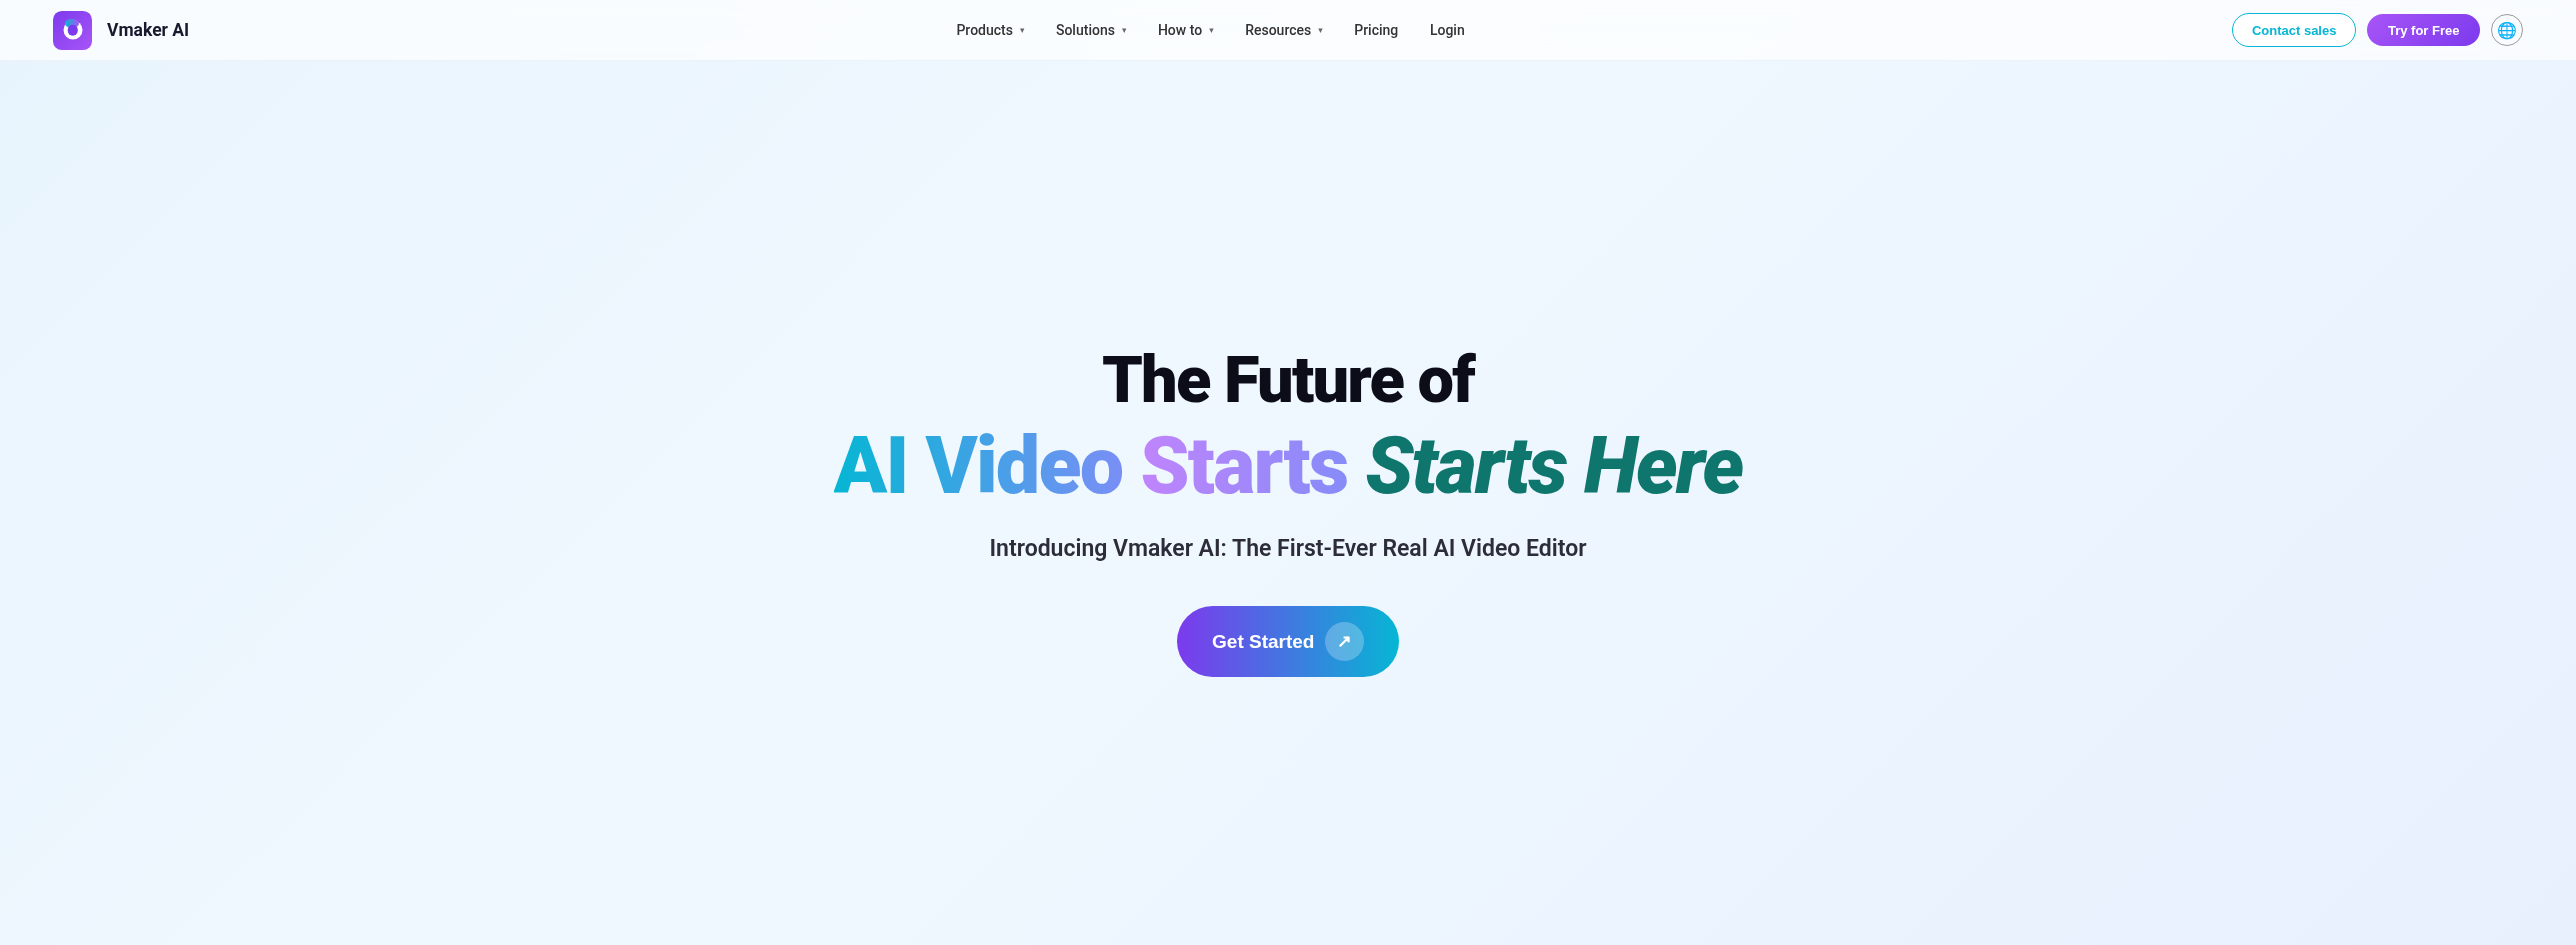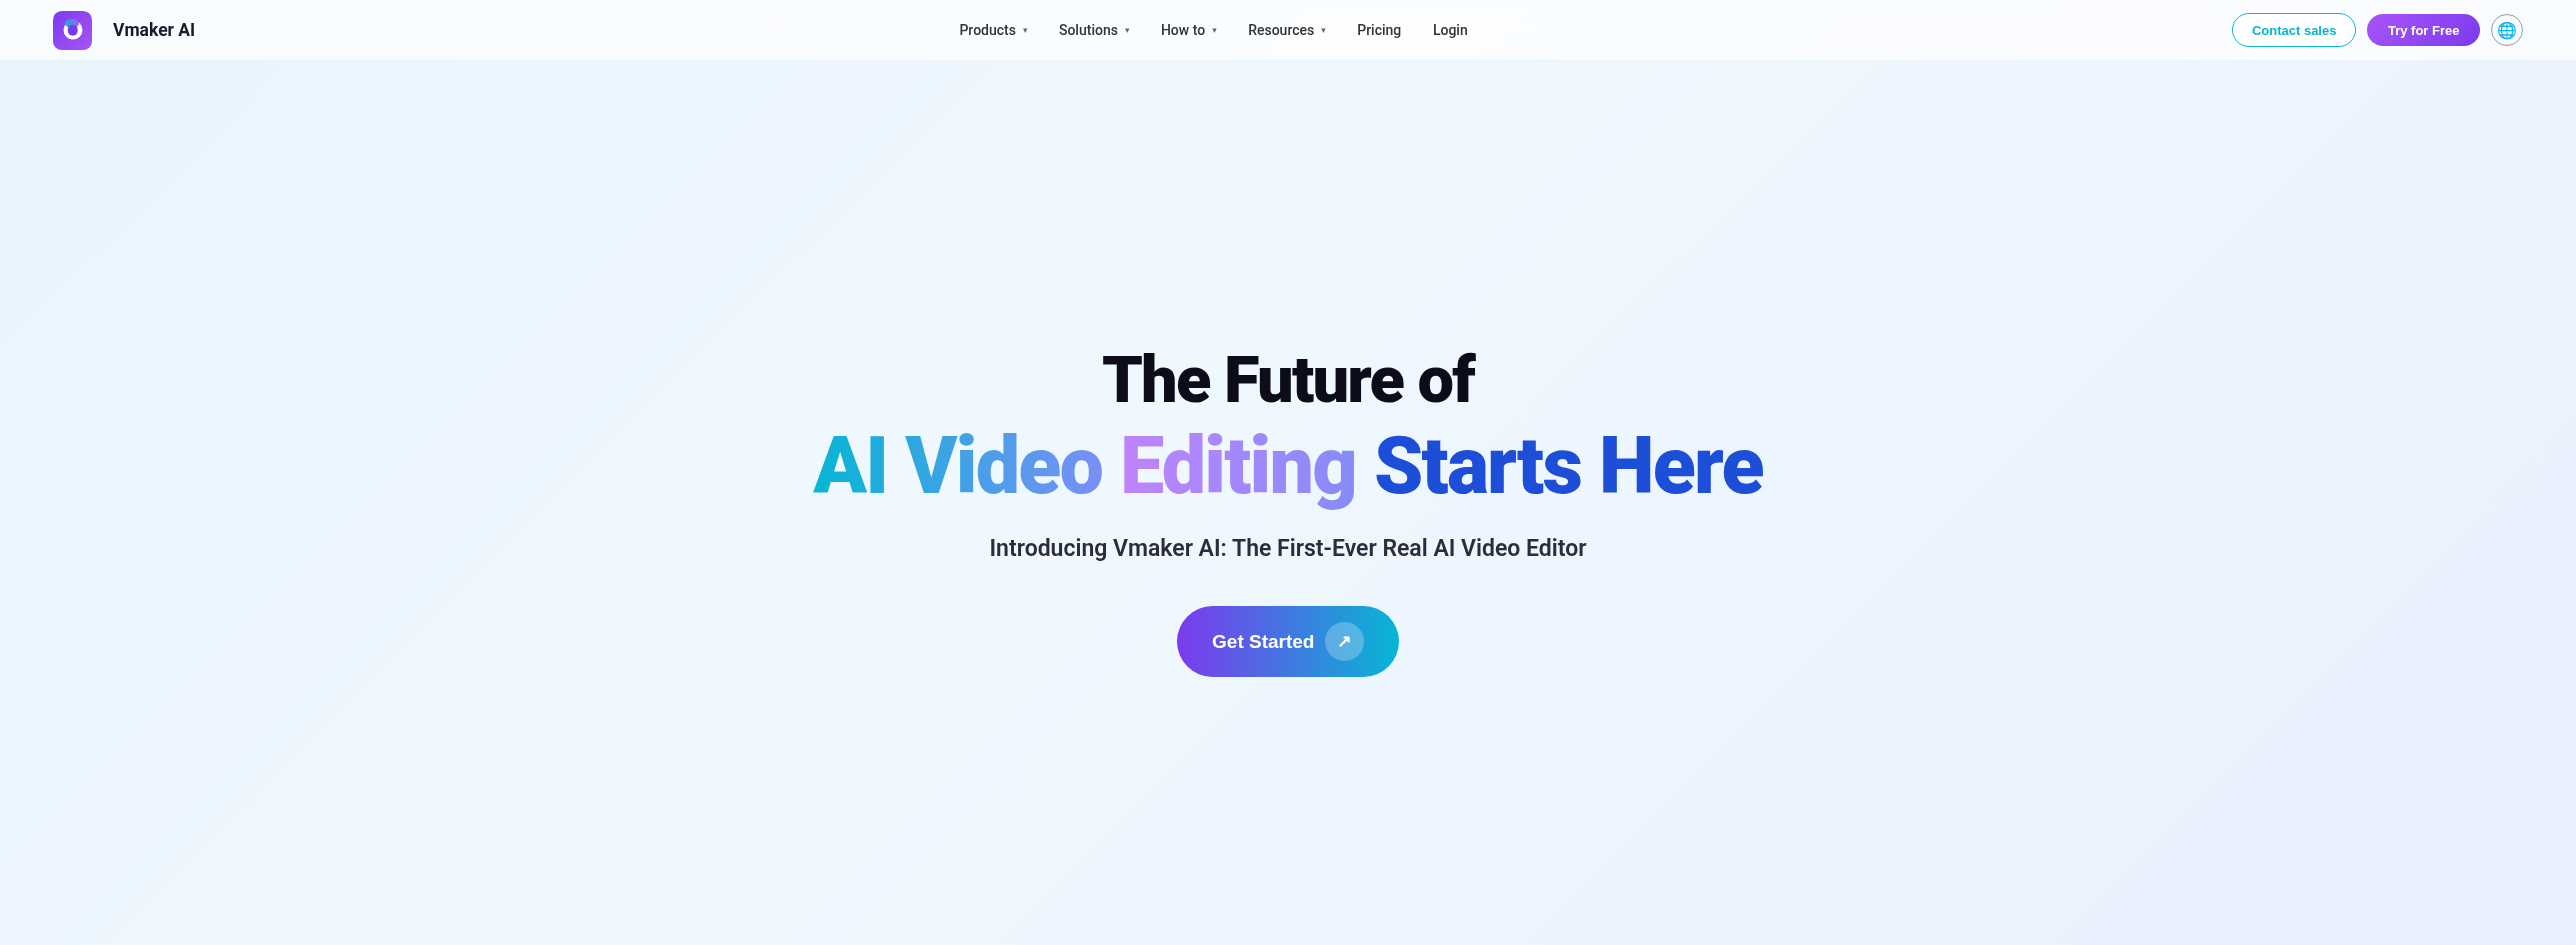--- a/index.html
+++ b/index.html
@@ -23,21 +23,21 @@
       padding: 0 53px;
       height: 61px;
       background: rgba(255,255,255,0.7);
       backdrop-filter: blur(8.8px);
       border-bottom: 0.9px solid rgba(200,220,240,0.3);
     }
 
     .logo-area {
       display: flex;
       align-items: center;
-      gap: 21px;
+      gap: 15px;
       text-decoration: none;
     }
 
     .logo-icon {
       width: 39px;
       height: 39px;
       background: linear-gradient(135deg, #7c3aed, #a855f7);
       border-radius: 8.8px;
       display: flex;
       align-items: center;
@@ -192,21 +192,22 @@
     }
 
     .gradient-editing {
       background: linear-gradient(90deg, #c084fc, #818cf8);
       -webkit-background-clip: text;
       -webkit-text-fill-color: transparent;
       background-clip: text;
     }
 
     .starts-here {
-      color: #1d4ed8;
+      color: #0f766e;
+      font-style: italic;
     }
 
     .hero-subtitle {
       font-size: 23px;
       font-weight: 600;
       color: #2d2d3a;
       margin-bottom: 44px;
     }
 
     .get-started-btn {
@@ -282,21 +283,21 @@
 
 <section class="hero">
   <h1 class="hero-title">The Future of</h1>
 
   <div class="hero-title-line2">
     <span class="gradient-ai">
       <span>AI Video</span>
     </span>
     <span> </span>
     <span class="gradient-editing">
-      <span>Editing</span>
+      <span>Starts</span>
     </span>
     <span> </span>
     <span class="starts-here">Starts Here</span>
   </div>
 
   <p class="hero-subtitle">Introducing Vmaker AI: The First-Ever Real AI Video Editor</p>
 
   <button class="get-started-btn">
     <span>Get Started</span>
     <div class="arrow-circle">

